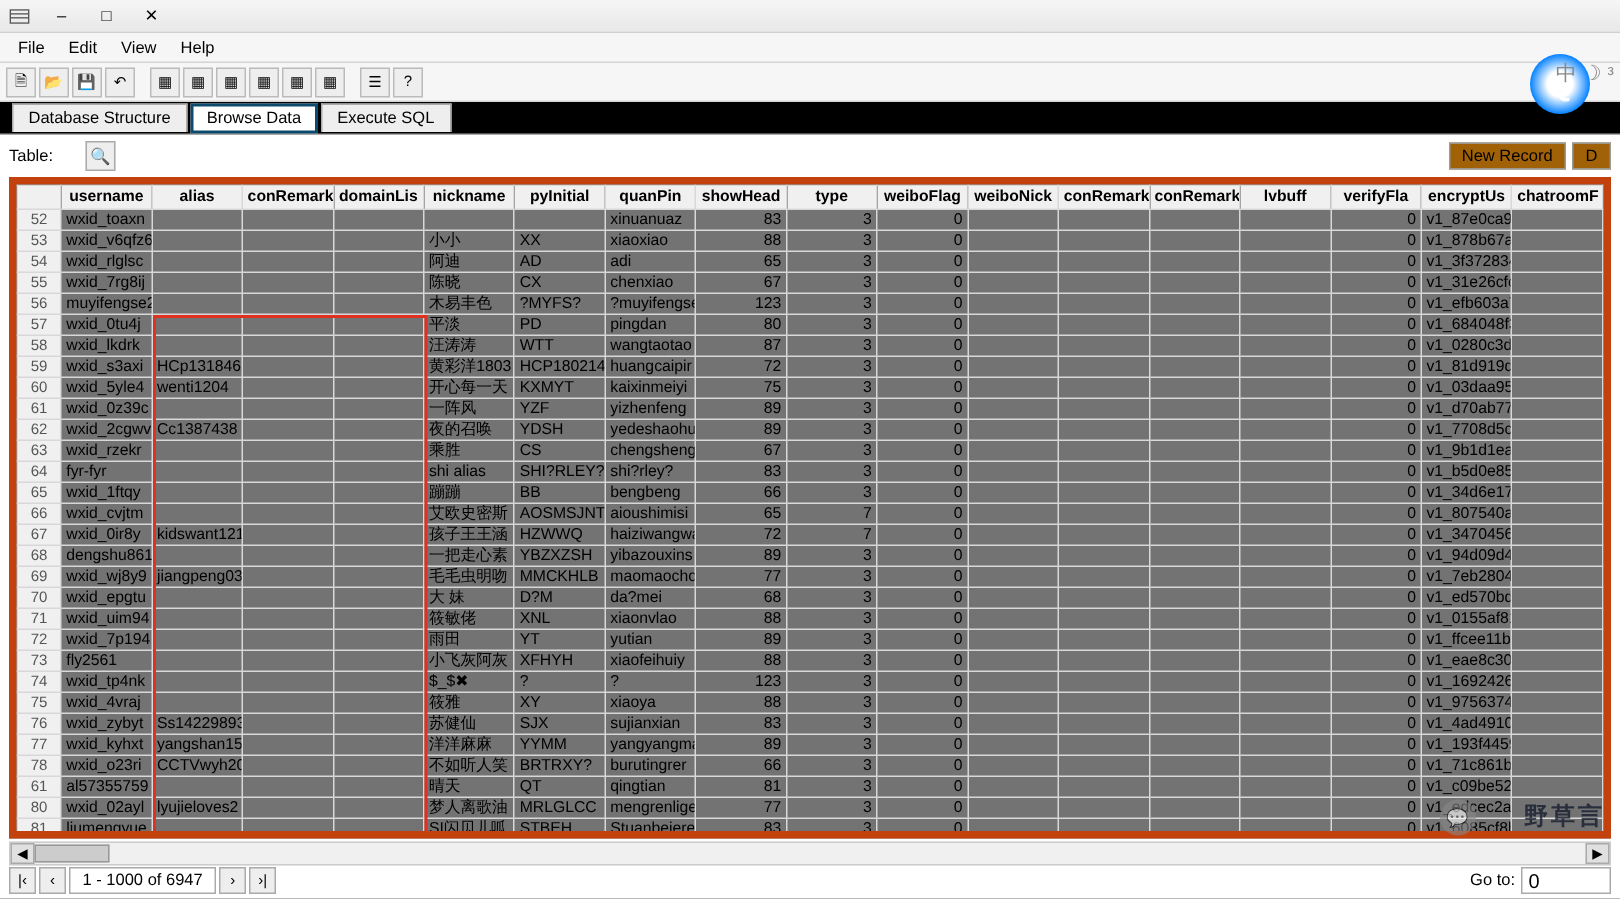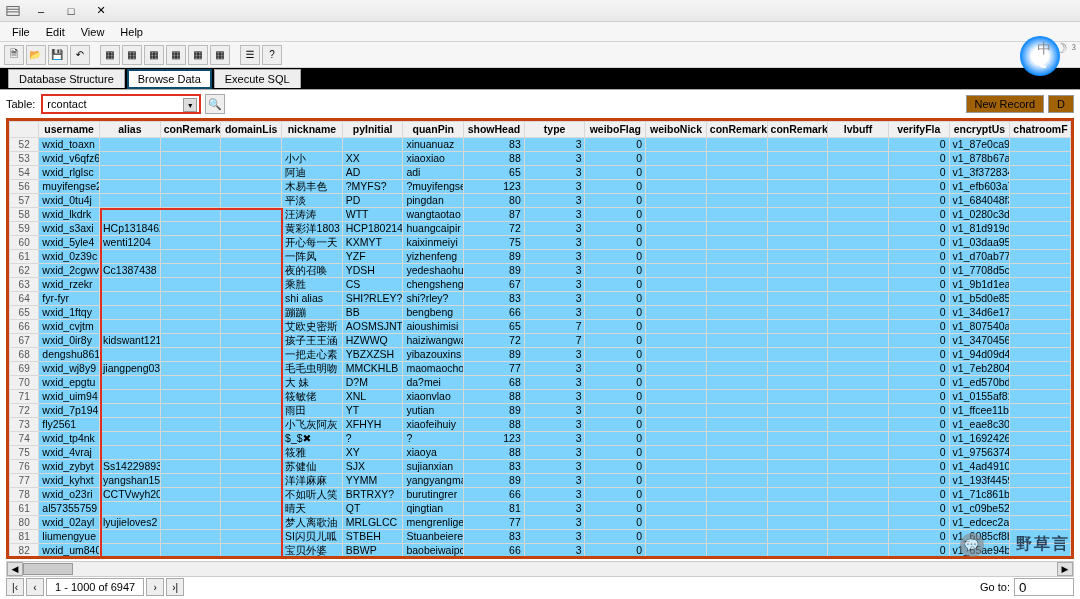--- a/index.html
+++ b/index.html
@@ -11,27 +11,27 @@
 .menu-bar { height: 20px; display: flex; align-items: center; padding: 0 4px; border-bottom: 1px solid #d4d4d4; background: #f6f6f6; }
 .menu-bar span { padding: 2px 8px; cursor: pointer; }
 .toolbar { height: 26px; display: flex; align-items: center; padding: 2px 4px; border-bottom: 1px solid #d4d4d4; background: #f6f6f6; gap: 2px; }
 .tool-btn { width: 20px; height: 20px; border: 1px solid #bbb; background: #eee; cursor: pointer; display: flex; align-items: center; justify-content: center; font-size: 10px; }
 .tool-sep { width: 6px; }
 .tabs { height: 22px; display: flex; align-items: flex-start; padding-left: 8px; border-bottom: 1px solid #aaa; background: #000000; }
 .tab { padding: 3px 10px; border: 1px solid #aaa; border-bottom: none; margin-right: 2px; background: #eee; cursor: pointer; position: relative; top: 1px; }
 .tab.active { background: #fff; border-bottom: 1px solid #fff; }
 .tab.highlight { border: 2px solid #0c4a6e; padding: 2px 9px; }
 .table-selector { height: 28px; display: flex; align-items: center; padding: 4px 6px; gap: 4px; }
-.table-selector label { margin-right: 2px; }
+.table-selector label { margin-right: 18px; }
 .table-combo { width: 160px; height: 20px; border: 2px solid #e03020; background: #fff; display: flex; align-items: center; padding: 0 4px; position: relative; }
 .table-combo .arrow { position: absolute; right: 2px; top: 2px; width: 14px; height: 14px; background: #ddd; border: 1px solid #999; display: flex; align-items: center; justify-content: center; font-size: 8px; cursor: pointer; }
 .search-btn { width: 20px; height: 20px; border: 1px solid #aaa; background: #eee; cursor: pointer; display:flex; align-items:center; justify-content:center; }
 .right-btns { margin-left: auto; display: flex; gap: 4px; }
 .btn { padding: 2px 8px; border: 1px solid #999; background: #a16207; cursor: pointer; }
-.grid-wrap { position: absolute; left: 6px; right: 6px; top: 118px; bottom: 40px; overflow: hidden; border: 3px solid #c2410c; background: #7dd3fc; }
+.grid-wrap { position: absolute; left: 6px; right: 6px; top: 118px; bottom: 40px; overflow: hidden; border: 5px solid #c2410c; background: #737373; }
 .grid { border-collapse: collapse; table-layout: fixed; width: 100%; }
 .grid th, .grid td { border: 1px solid #d8d8d8; padding: 0 3px; height: 13px; font-size: 10.5px; white-space: nowrap; overflow: hidden; text-overflow: clip; vertical-align: middle; line-height: 13px; }
 .grid th { background: #f0f0f0; font-weight: bold; height: 15px; line-height: 15px; }
 .grid th.rownum, .grid td.rownum { width: 28px; background: #f0f0f0; text-align: center; color: #555; font-size: 10px; }
 .grid td.num { text-align: right; }
 .redbox { position: absolute; border: 2px solid #e03020; pointer-events: none; z-index: 5; }
 .hscroll { position: absolute; left: 6px; right: 6px; bottom: 22px; height: 16px; background: #f0f0f0; border: 1px solid #ccc; display: flex; align-items: center; }
 .hscroll .arrow { width: 16px; height: 14px; background: #e0e0e0; border: 1px solid #aaa; cursor: pointer; display:flex;align-items:center;justify-content:center;font-size:9px; }
 .hscroll .track { flex: 1; height: 14px; position: relative; }
 .hscroll .thumb { position: absolute; left: 0; width: 50px; height: 12px; top: 1px; background: #ccc; border: 1px solid #999; cursor: pointer; }
@@ -84,24 +84,20 @@
 </div>
 
 <div class="tabs">
   <div class="tab">Database Structure</div>
   <div class="tab active highlight">Browse Data</div>
   <div class="tab">Execute SQL</div>
 </div>
 
 <div class="table-selector">
   <label>Table:</label>
-  <div class="table-combo">
-    <span>rcontact</span>
-    <span class="arrow">▾</span>
-  </div>
   <div class="search-btn">🔍</div>
   <div class="right-btns">
     <div class="btn">New Record</div>
     <div class="btn">D</div>
   </div>
 </div>
 
 <div class="grid-wrap">
   <table class="grid" id="grid">
       <tbody>
@@ -179,20 +175,40 @@
           <td class="num">0</td>
           <td></td>
           <td></td>
           <td></td>
           <td></td>
           <td class="num">0</td>
           <td>v1_3f372834</td>
           <td></td>
         </tr>
         <tr>
+          <td class="rownum">55</td>
+          <td>wxid_7rg8ij</td>
+          <td></td>
+          <td></td>
+          <td></td>
+          <td>陈晓</td>
+          <td>CX</td>
+          <td>chenxiao</td>
+          <td class="num">67</td>
+          <td class="num">3</td>
+          <td class="num">0</td>
+          <td></td>
+          <td></td>
+          <td></td>
+          <td></td>
+          <td class="num">0</td>
+          <td>v1_31e26cfc</td>
+          <td></td>
+        </tr>
+        <tr>
           <td class="rownum">56</td>
           <td>muyifengse2</td>
           <td></td>
           <td></td>
           <td></td>
           <td>木易丰色</td>
           <td>?MYFS?</td>
           <td>?muyifengse</td>
           <td class="num">123</td>
           <td class="num">3</td>

